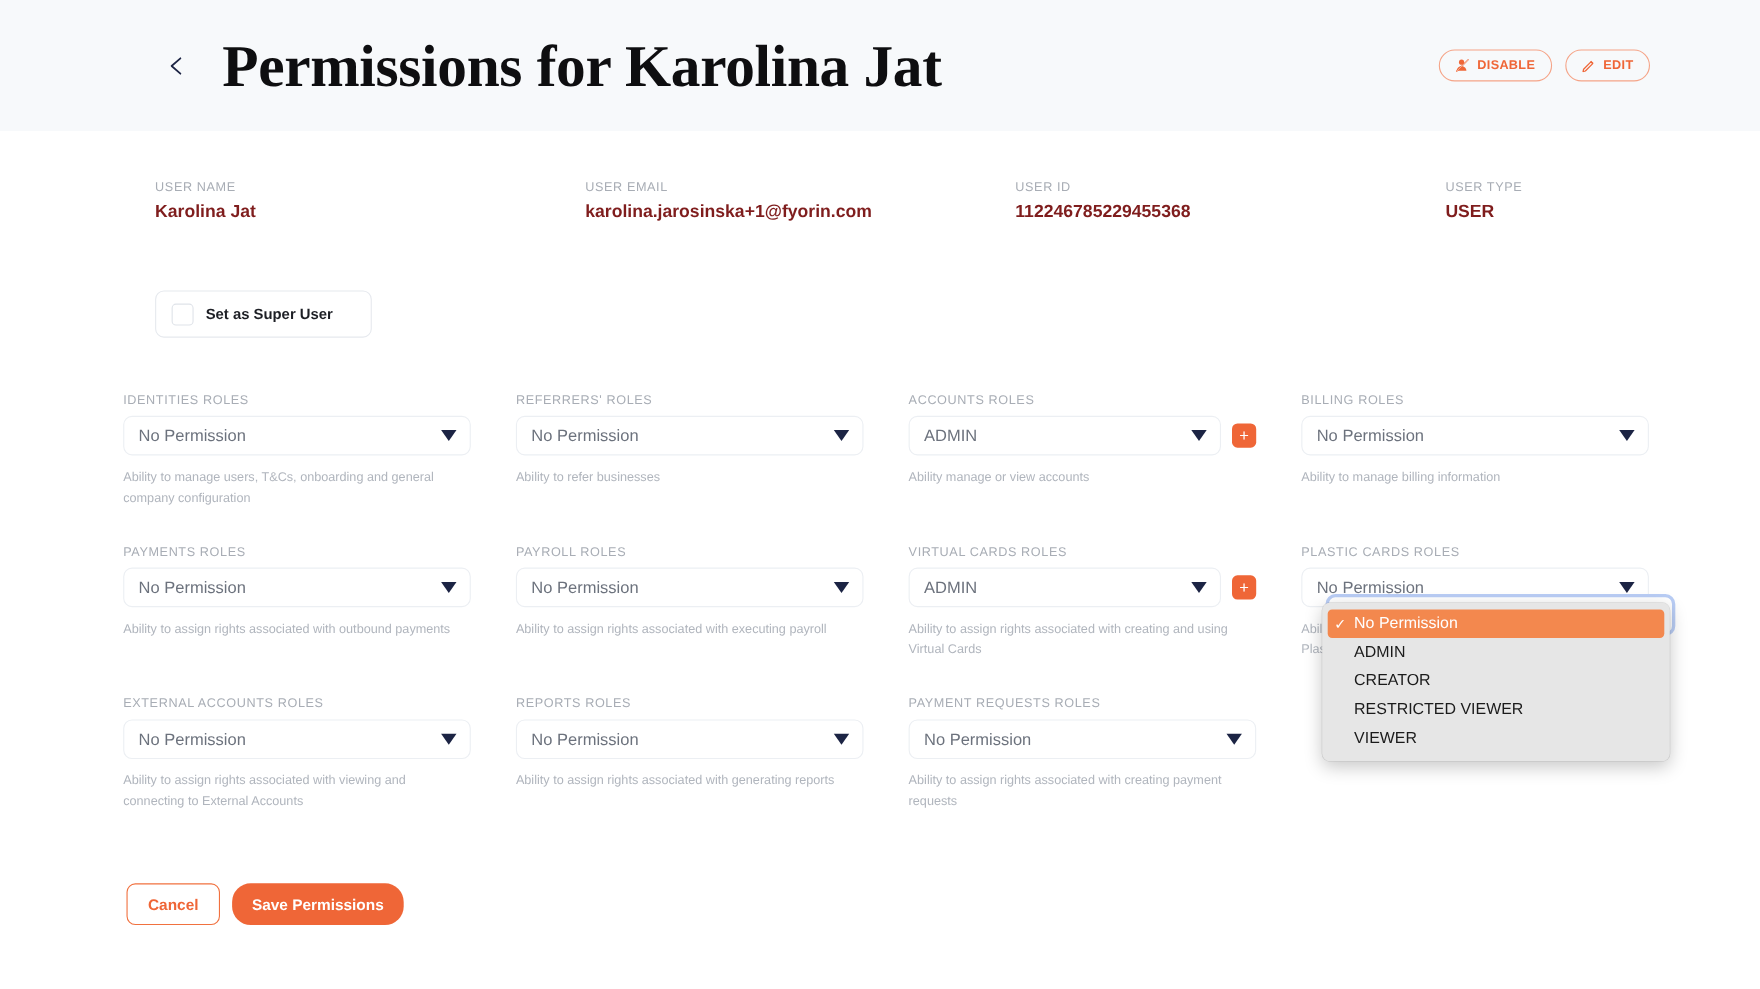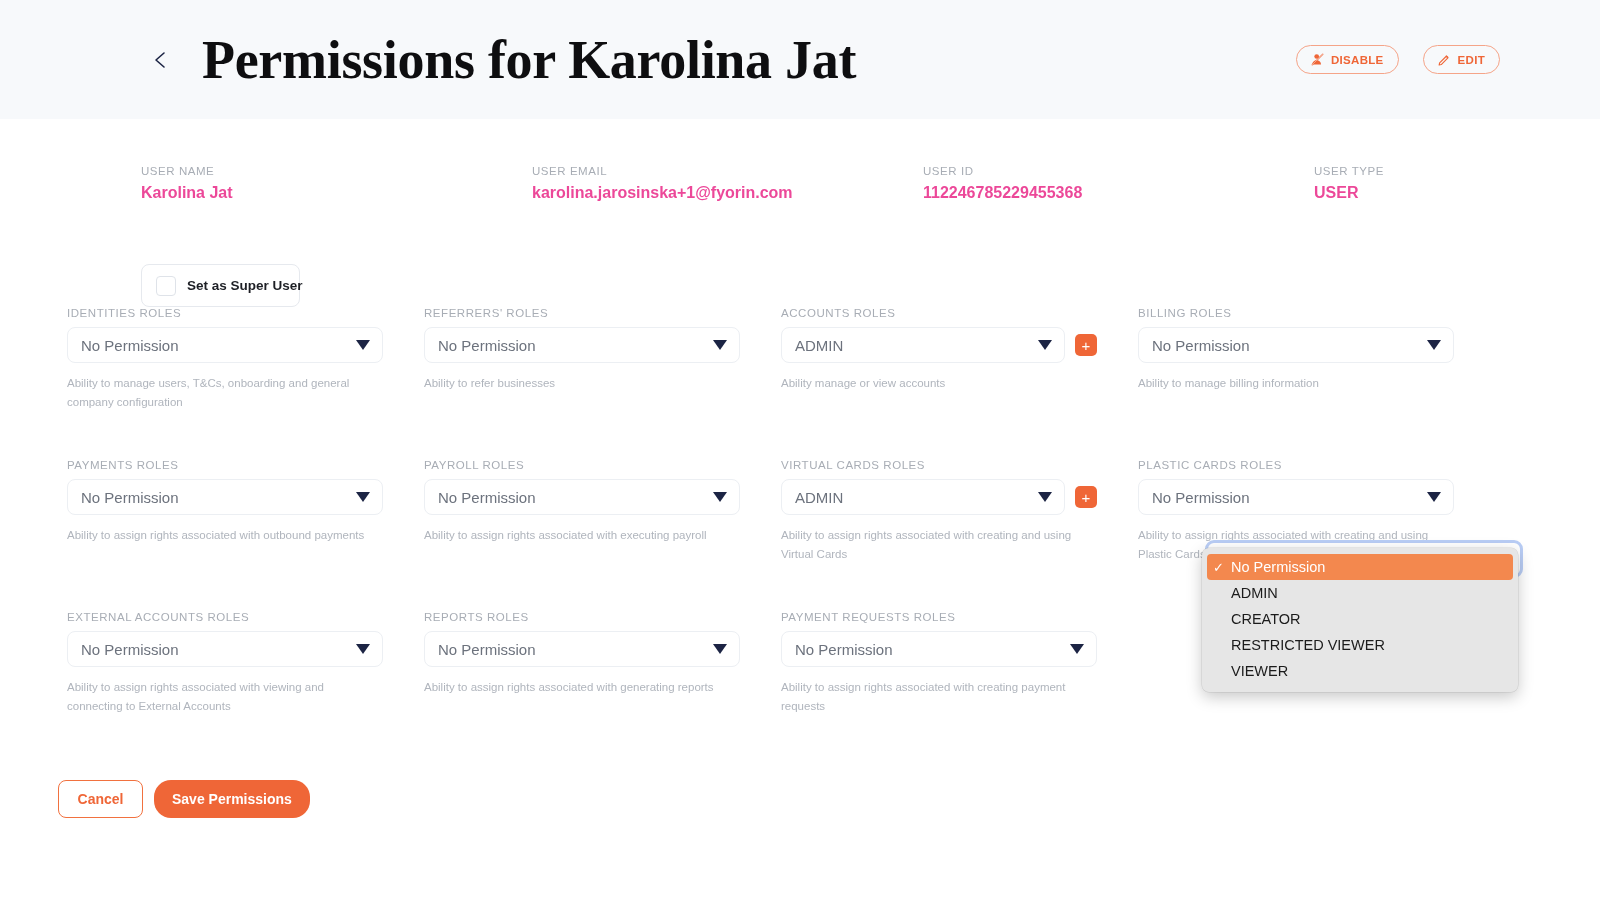--- a/index.html
+++ b/index.html
@@ -32,21 +32,21 @@
     font-family: "Liberation Serif", serif;
     font-weight: 700;
     font-size: 54px;
     letter-spacing: -0.3px;
     color: #0e0e10;
     white-space: nowrap;
   }
   .header-actions {
     margin-left: auto;
     display: flex;
-    gap: 24px;
+    gap: 12px;
     margin-right: 76px;
   }
   .ghost-btn {
     display: inline-flex;
     align-items: center;
     gap: 7px;
     height: 29px;
     padding: 0 14px;
     border: 1px solid #f5a488;
     border-radius: 15px;
@@ -75,27 +75,27 @@
   .field-caption {
     font-size: 11.5px;
     letter-spacing: 0.55px;
     color: #a8adb5;
     text-transform: uppercase;
     margin-bottom: 7px;
   }
   .field-value {
     font-size: 16px;
     font-weight: 700;
-    color: #ec4899;
+    color: #7f1d1d;
   }
 
   
   .superuser-zone { padding-left: 141px; margin-top: 62px; }
   .superuser-box {
-    width: 159px;
+    width: 197px;
     height: 43px;
     border: 1px solid #e6e9ee;
     border-radius: 8px;
     display: flex;
     align-items: center;
     gap: 11px;
     padding: 0 14px;
     background: #fff;
     cursor: pointer;
   }
@@ -110,22 +110,23 @@
     font-size: 13.5px;
     font-weight: 700;
     color: #1d1f25;
     white-space: nowrap;
   }
 
   
   .roles-grid {
     display: grid;
     grid-template-columns: 357px 357px 357px 357px;
-    padding-left: 67px;
-    row-gap: 47px;
+    padding-left: 112px;
+    margin-top: 51px;
+    row-gap: 33px;
   }
   .role-cell { width: 316px; position: relative; }
   .role-label {
     font-size: 11.5px;
     letter-spacing: 0.55px;
     color: #a8adb5;
     text-transform: uppercase;
     margin-bottom: 8px;
   }
   .select-row { display: flex; align-items: center; gap: 10px; }
@@ -207,21 +208,21 @@
   .toggle .knob {
     position: absolute;
     top: 2px; right: 2px;
     width: 13px; height: 13px;
     background: #fff;
     border-radius: 50%;
   }
 
   
   .footer {
-    padding-left: 58px;
+    padding-left: 115px;
     margin-top: 64px;
     display: flex;
     gap: 11px;
   }
   .btn-cancel {
     width: 85px; height: 38px;
     border: 1px solid #f1713f;
     border-radius: 8px;
     background: #fff;
     color: #ef6637;

